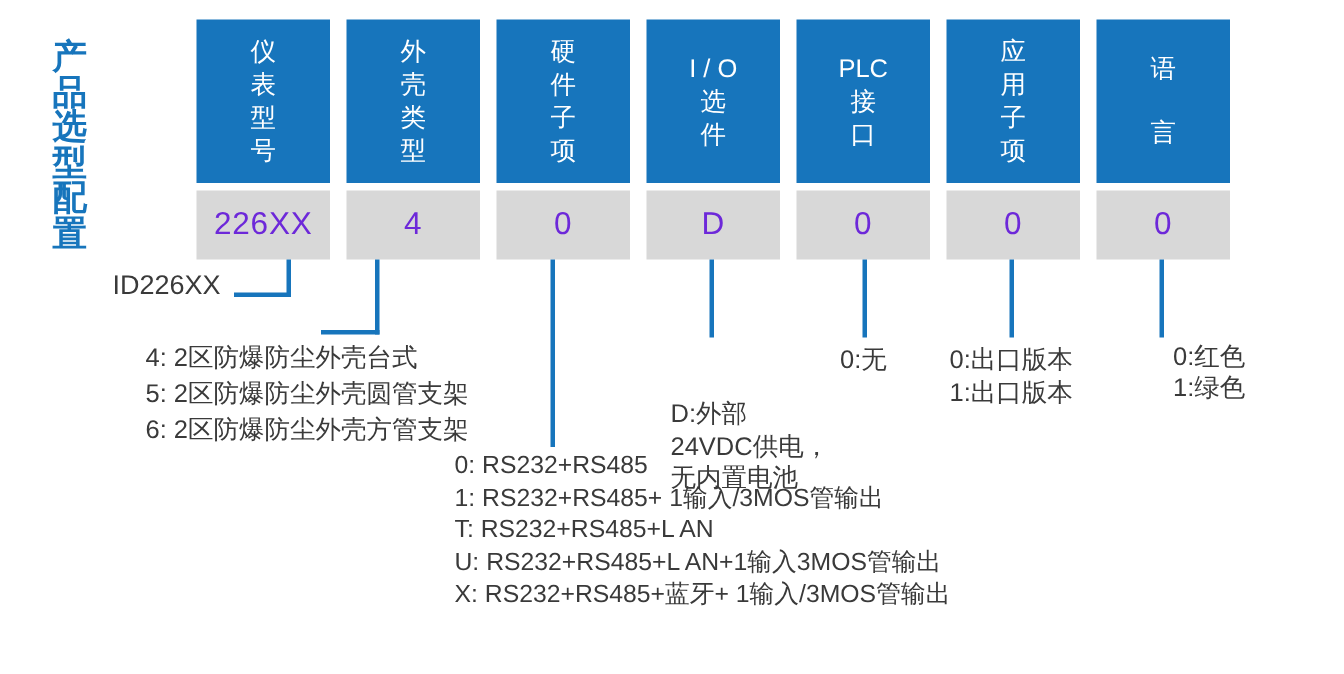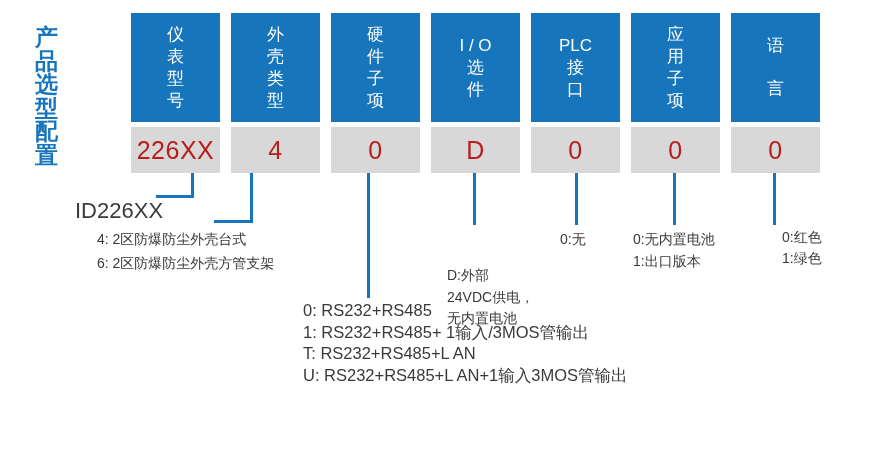--- a/index.html
+++ b/index.html
@@ -18,29 +18,29 @@
   .col{position:absolute;top:13px;width:89px;}
   .hdr{
     height:109px;background:#1775BC;color:#ffffff;
     display:flex;flex-direction:column;align-items:center;justify-content:center;
     font-size:17px;line-height:22px;text-align:center;
   }
   .hdr.spread{justify-content:space-evenly;line-height:18px;}
   .val{
     margin-top:5px;height:46px;background:#D8D8D8;
     display:flex;align-items:center;justify-content:center;
-    font-size:25px;color:#b91c1c;letter-spacing:0.5px;
+    font-size:21px;color:#6d28d9;letter-spacing:0.5px;
   }
   .vline{position:absolute;width:3px;background:#1775BC;}
   .hline{position:absolute;height:3px;background:#1775BC;}
   .note{
-    position:absolute;color:#3a3a3a;font-size:14px;line-height:21.5px;
+    position:absolute;color:#3a3a3a;font-size:17px;line-height:21.5px;
     white-space:nowrap;
   }
-  .note-model{left:75px;top:200px;font-size:22px;}
+  .note-model{left:75px;top:180px;font-size:18px;}
   .note-enclosure{left:97px;top:227px;line-height:24px;}
   .note-hardware{left:303px;top:300px;font-size:16.5px;}
   .note-io{left:447px;top:229px;margin-top:36px;}
   .note-plc{left:560px;top:229px;}
   .note-application{left:633px;top:229px;}
   .note-language{left:782px;top:227px;line-height:21px;}
 </style>
 </head>
 <body>
 
@@ -131,38 +131,40 @@
   <div class="vline" style="left:473px;top:173px;height:52px"></div>
   <div class="vline" style="left:575px;top:173px;height:52px"></div>
   <div class="vline" style="left:673px;top:173px;height:52px"></div>
   <div class="vline" style="left:773px;top:173px;height:52px"></div>
 
   <div class="note note-model">
       <div>ID226XX</div>
     </div>
   <div class="note note-enclosure">
       <div>4: 2区防爆防尘外壳台式</div>
+      <div>5: 2区防爆防尘外壳圆管支架</div>
       <div>6: 2区防爆防尘外壳方管支架</div>
     </div>
   <div class="note note-hardware">
       <div>0: RS232+RS485</div>
       <div>1: RS232+RS485+ 1输入/3MOS管输出</div>
       <div>T: RS232+RS485+L AN</div>
       <div>U: RS232+RS485+L AN+1输入3MOS管输出</div>
+      <div>X: RS232+RS485+蓝牙+ 1输入/3MOS管输出</div>
     </div>
   <div class="note note-io">
       <div>D:外部</div>
       <div>24VDC供电，</div>
       <div>无内置电池</div>
     </div>
   <div class="note note-plc">
       <div>0:无</div>
     </div>
   <div class="note note-application">
-      <div>0:无内置电池</div>
+      <div>0:出口版本</div>
       <div>1:出口版本</div>
     </div>
   <div class="note note-language">
       <div>0:红色</div>
       <div>1:绿色</div>
     </div>
 
 </div>
 
 </body></html>

